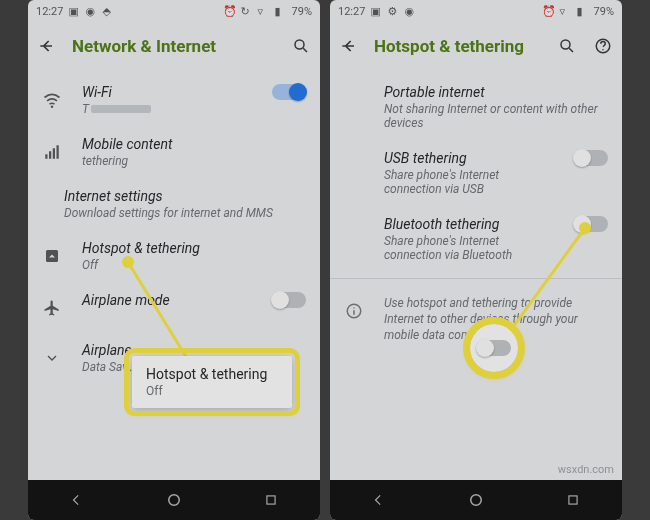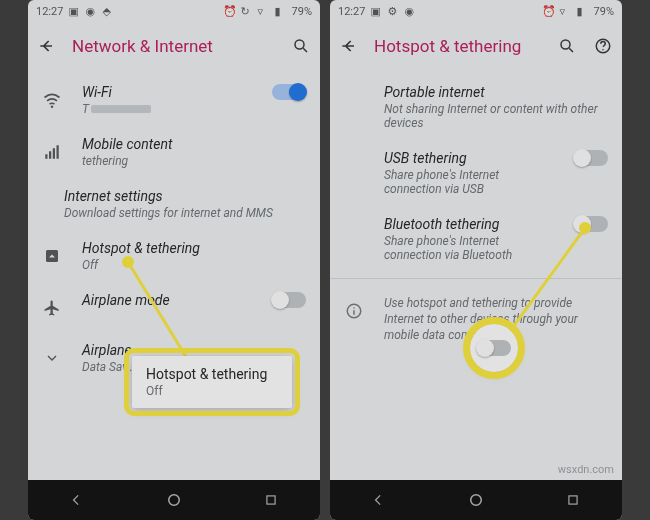--- a/index.html
+++ b/index.html
@@ -4,21 +4,21 @@
 <style>
   * { box-sizing: border-box; margin: 0; padding: 0; font-family: Roboto, Arial, sans-serif; }
   body { width: 650px; height: 520px; background: #3a3a3a; overflow: hidden; position: relative; }
   .stage { position: absolute; left: 28px; top: 0; width: 594px; height: 520px; display: flex; gap: 10px; }
   .phone { width: 292px; height: 520px; background: #eef0f2; position: relative; border-radius: 6px; overflow: hidden; filter: brightness(0.92) contrast(0.92); }
   .statusbar { height: 22px; display: flex; align-items: center; justify-content: space-between; padding: 0 8px; font-size: 11px; color: #555; }
   .statusbar .left, .statusbar .right { display: flex; align-items: center; gap: 5px; }
   .statusbar .icon-sm { width: 12px; height: 12px; display:inline-block; }
   .appbar { height: 48px; display: flex; align-items: center; padding: 0 8px; gap: 14px; }
   .appbar .back, .appbar .search, .appbar .help { width: 22px; height: 22px; display:flex; align-items:center; justify-content:center; color:#333; }
-  .appbar .title { flex: 1; font-size: 17px; font-weight: 400; color: #be185d; }
+  .appbar .title { flex: 1; font-size: 17px; font-weight: 700; color: #4d7c0f; }
   .list { padding: 4px 0; font-style: italic; }
   .item { display: flex; align-items: flex-start; padding: 10px 14px 10px 10px; gap: 16px; }
   .item .icon { width: 28px; height: 28px; display:flex; align-items:center; justify-content:center; color:#555; flex-shrink:0; margin-top:2px; }
   .item .body { flex: 1; }
   .item .label { font-size: 14px; color: #202124; }
   .item .sub { font-size: 12px; color: #6b7075; margin-top: 2px; }
   .item .trail { width: 36px; display:flex; justify-content:flex-end; align-items:center; }
   .switch { width: 34px; height: 16px; border-radius: 16px; background: #c3c6ca; position: relative; }
   .switch .knob { position: absolute; width: 18px; height: 18px; border-radius: 50%; background: #fdfdfd; top: -1px; left: -1px; box-shadow: 0 1px 2px rgba(0,0,0,0.3); }
   .switch.on { background: #a6c8f7; }

